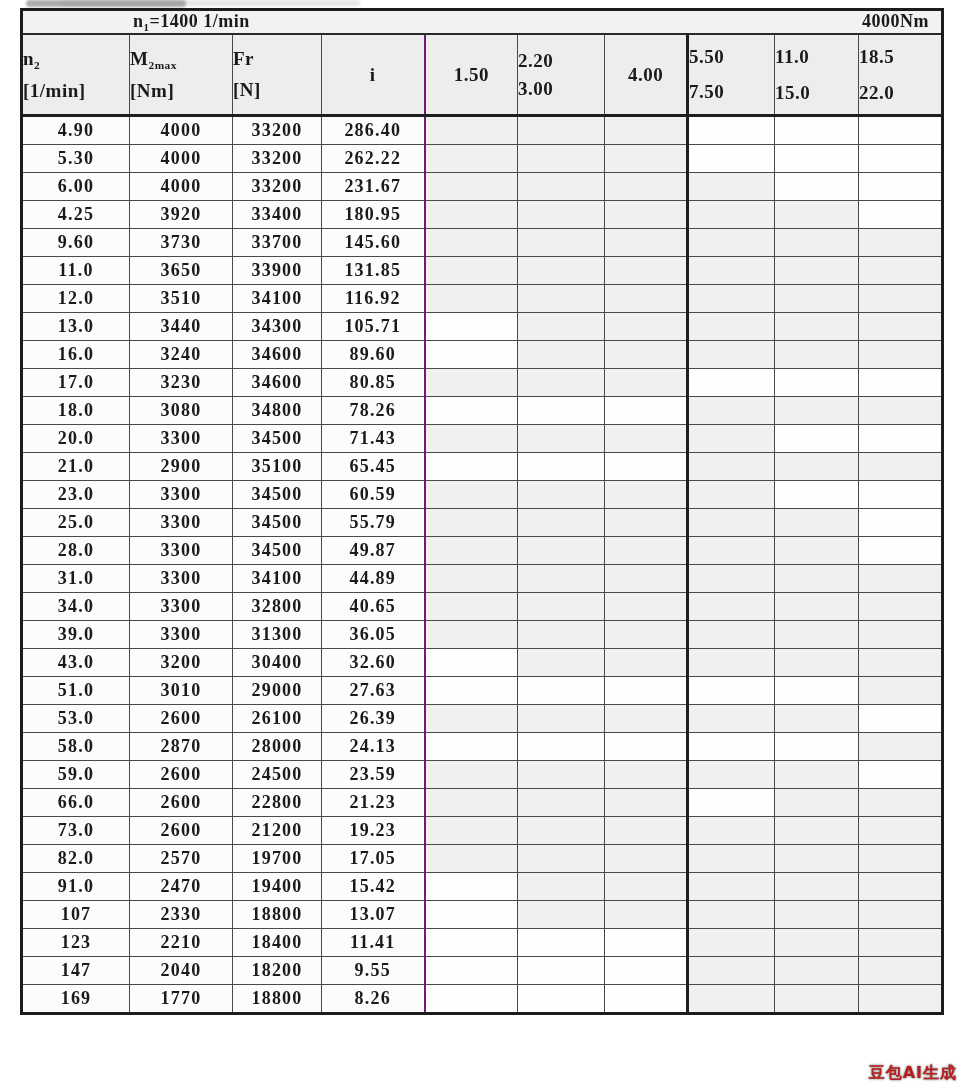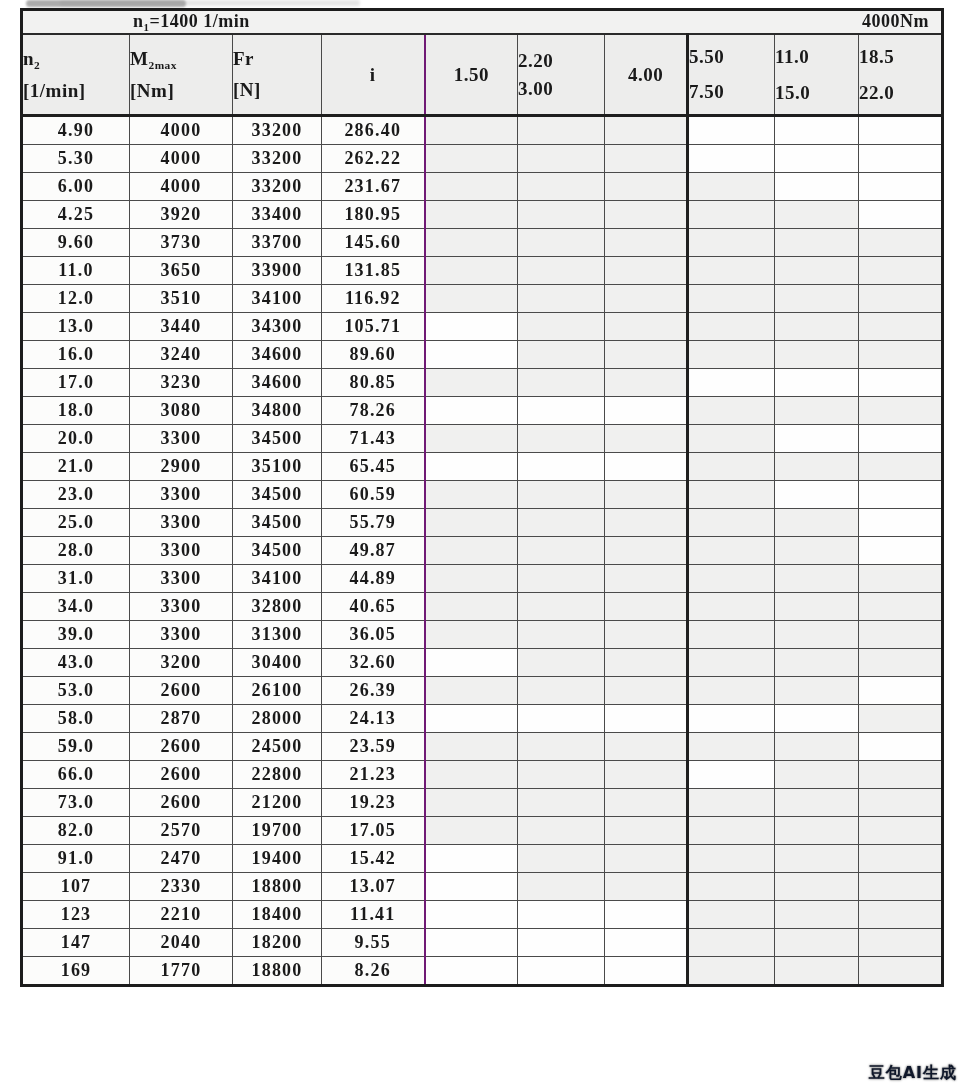--- a/index.html
+++ b/index.html
@@ -42,21 +42,21 @@
   }
   tbody td.num{background:#fcfcfb;}
   tbody td.shaded{background:#f0f0ef;}
   tbody td.unshaded{background:#fefefe;}
   .medL{border-left:2px solid #701a75;}
   .thickL{border-left:3px solid #1f1f1f;}
   .watermark{
     position:absolute;right:3px;bottom:4px;
     font-family:"DejaVu Sans","Liberation Sans",sans-serif;
     font-size:16px;font-weight:bold;letter-spacing:1px;
-    color:#0f172a;text-shadow:0 0 2px #9a9a9a,0 0 1px #8f8f8f,0 0 3px #ababab;
+    color:#b91c1c;text-shadow:0 0 2px #9a9a9a,0 0 1px #8f8f8f,0 0 3px #ababab;
   }
 </style>
 </head>
 <body>
 
 <div class="smudge2"></div>
 <div class="smudge"></div>
 
 <table class="ratings">
   <colgroup>
@@ -367,20 +367,32 @@
         <td class="num">30400</td>
         <td class="num">32.60</td>
         <td class="unshaded medL"></td>
         <td class="shaded"></td>
         <td class="shaded"></td>
         <td class="shaded thickL"></td>
         <td class="shaded"></td>
         <td class="shaded"></td>
       </tr>
       <tr>
+        <td class="num">51.0</td>
+        <td class="num">3010</td>
+        <td class="num">29000</td>
+        <td class="num">27.63</td>
+        <td class="unshaded medL"></td>
+        <td class="unshaded"></td>
+        <td class="unshaded"></td>
+        <td class="unshaded thickL"></td>
+        <td class="unshaded"></td>
+        <td class="shaded"></td>
+      </tr>
+      <tr>
         <td class="num">53.0</td>
         <td class="num">2600</td>
         <td class="num">26100</td>
         <td class="num">26.39</td>
         <td class="shaded medL"></td>
         <td class="shaded"></td>
         <td class="shaded"></td>
         <td class="shaded thickL"></td>
         <td class="shaded"></td>
         <td class="unshaded"></td>

